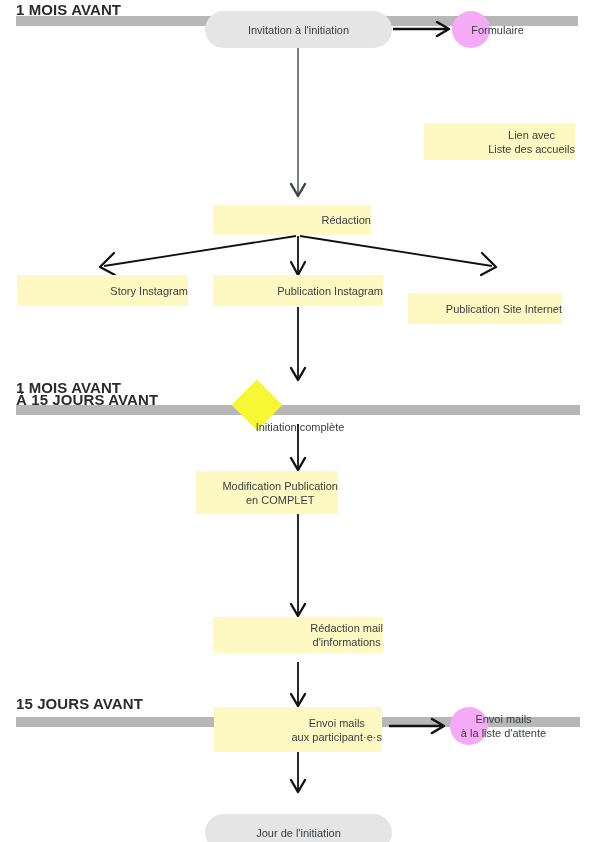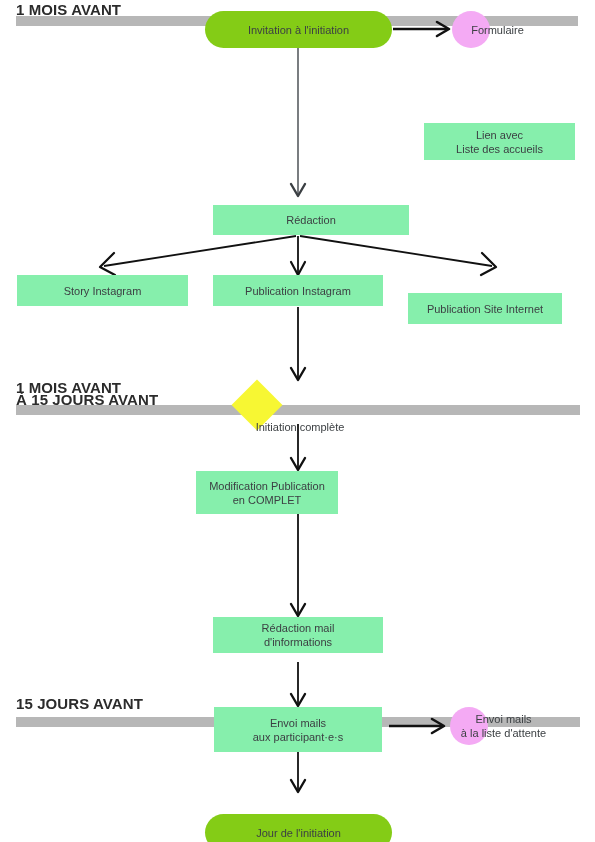--- a/index.html
+++ b/index.html
@@ -45,24 +45,25 @@
     display: flex;
     align-items: center;
     justify-content: center;
     text-align: center;
     font-size: 11px;
     line-height: 14px;
     color: #3c4043;
     z-index: 4;
   }
   .node-rect {
-    background: #86efac;
+    background: #fef9c3;
+    justify-content: flex-end;
   }
   .node-pill {
-    background: #84cc16;
+    background: #e5e5e5;
     border-radius: 999px;
   }
   .node-ellipse {
     background: #f4aaf4;
     border-radius: 50%;
   }
   .node-diamond-wrap {
     position: absolute;
     z-index: 4;
   }
@@ -171,21 +172,21 @@
   </div>
 
   <div class="node node-ellipse" style="left:452px; top:11px; width:38px; height:37px;"></div>
   <div class="free-label" style="left:410px; top:23px; width:175px;">Formulaire</div>
 
   <div class="node node-rect" style="left:424px; top:123px; width:151px; height:37px; white-space:pre;">
     <span>Lien avec
 Liste des accueils</span>
   </div>
 
-  <div class="node node-rect" style="left:213px; top:205px; width:196px; height:30px;">
+  <div class="node node-rect" style="left:213px; top:205px; width:158px; height:30px;">
     <span>Rédaction</span>
   </div>
 
   <div class="node node-rect" style="left:17px; top:275px; width:171px; height:31px;">
     <span>Story Instagram</span>
   </div>
 
   <div class="node node-rect" style="left:213px; top:275px; width:170px; height:31px;">
     <span>Publication Instagram</span>
   </div>

